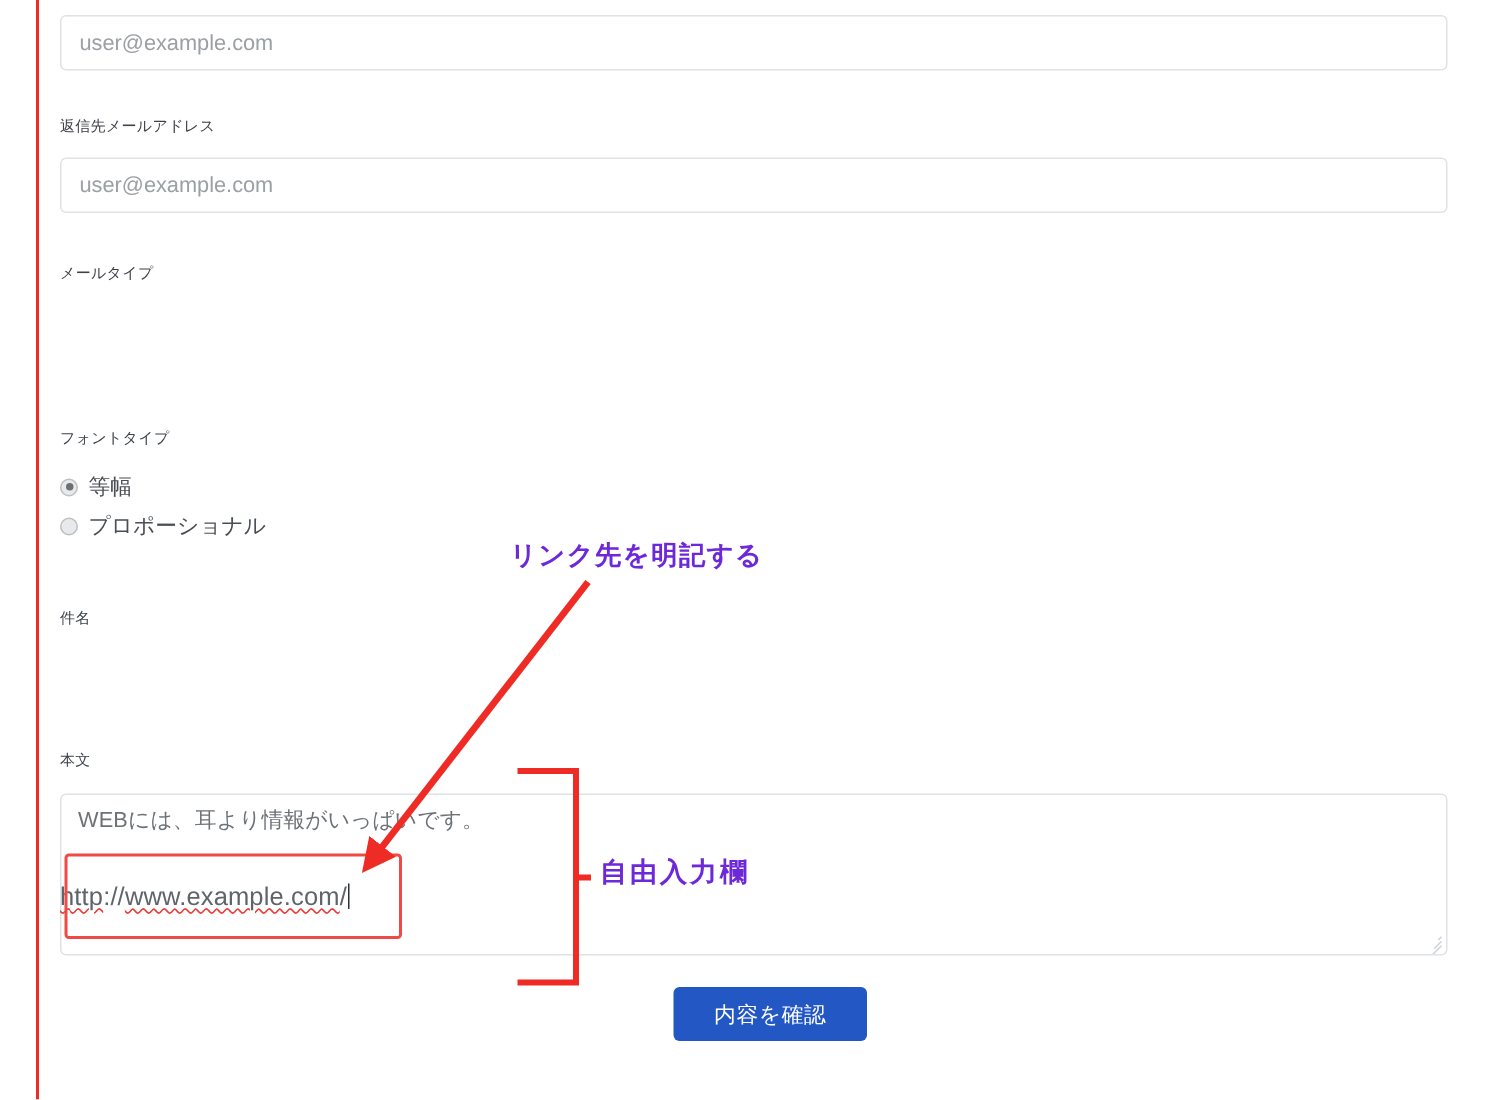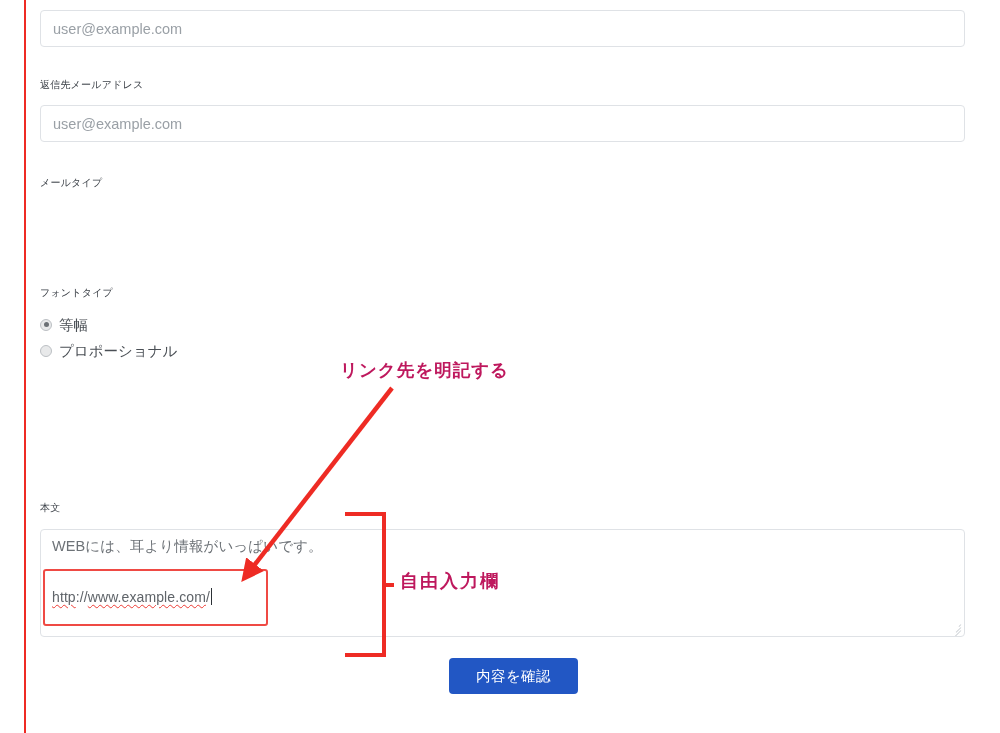--- a/index.html
+++ b/index.html
@@ -139,23 +139,23 @@
     top: 537px;
     font-size: 14.5px;
     color: #6d7277;
     letter-spacing: 0.1px;
     white-space: nowrap;
   }
 
   
   .url-text {
     position: absolute;
-    left: 52px;
+    left: 40px;
     top: 588px;
-    font-size: 14px;
+    font-size: 17px;
     color: #5f6469;
     letter-spacing: 0.1px;
     white-space: nowrap;
   }
   .sq {
     text-decoration: underline;
     text-decoration-color: #ec3b33;
     text-decoration-style: wavy;
     text-decoration-thickness: 1px;
     text-underline-offset: 2px;
@@ -187,21 +187,21 @@
   }
 
   
   .anno-layer {
     position: absolute;
     inset: 0;
     pointer-events: none;
   }
   .anno-text {
     position: absolute;
-    color: #be185d;
+    color: #6d28d9;
     font-family: "Liberation Sans", "DejaVu Sans", sans-serif;
     font-weight: bold;
     white-space: nowrap;
   }
   #anno-link-note { left: 340px; top: 358px; font-size: 17.5px; letter-spacing: 1px; }
   #anno-free-note { left: 400px; top: 569px; font-size: 18px; letter-spacing: 2px; }
 
   .highlight-box {
     position: absolute;
     left: 43px;
@@ -243,20 +243,21 @@
           <span class="radio-label">等幅</span>
         </div>
         <div class="radio-row" style="margin-top:5px;">
           <span class="radio-mark"></span>
           <span class="radio-label">プロポーショナル</span>
         </div>
       </div>
     </div>
 
     <div class="field-block" style="left:0; top:403px;">
+      <div class="field-label">件名</div>
     </div>
 
     <div class="field-block" style="left:0; top:498px;">
       <div class="field-label">本文</div>
     </div>
 
   </div>
 
   <div class="body-textarea" style="left:40px; top:529px;">
     <span class="resize-grip">

